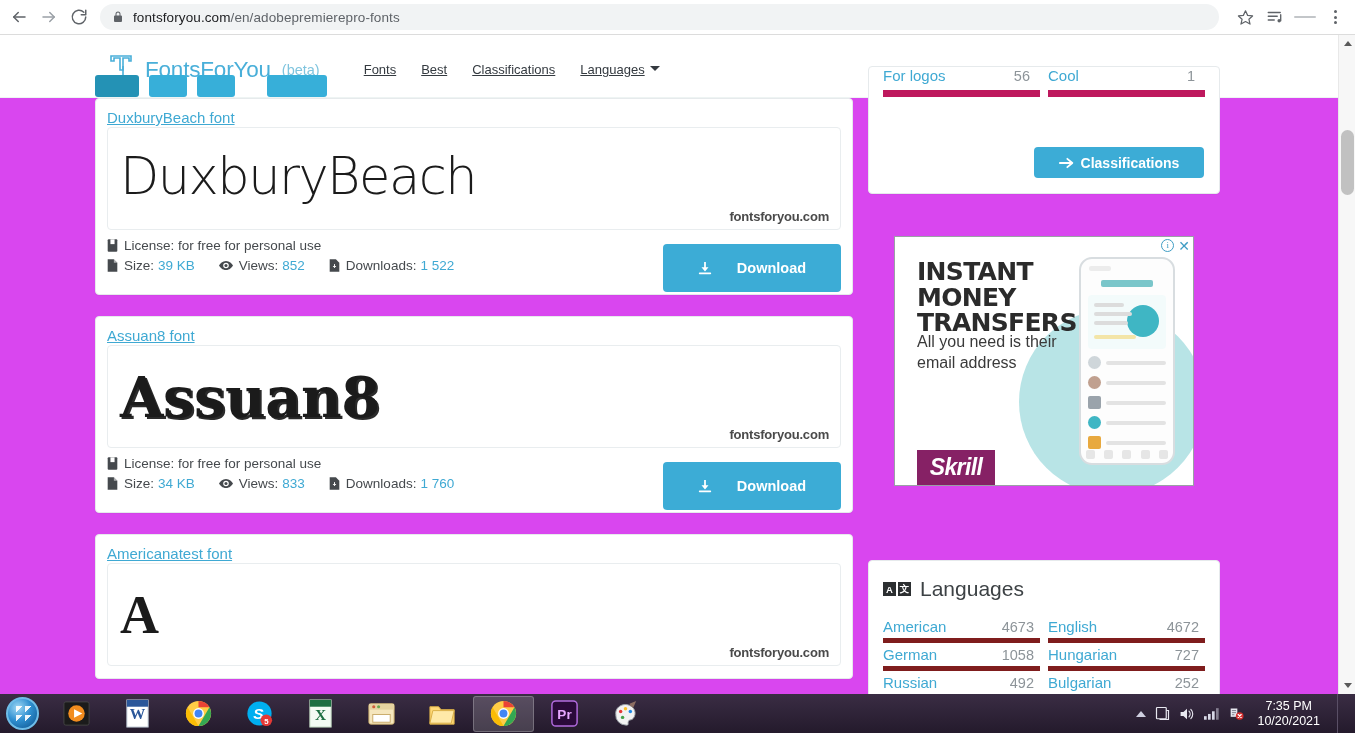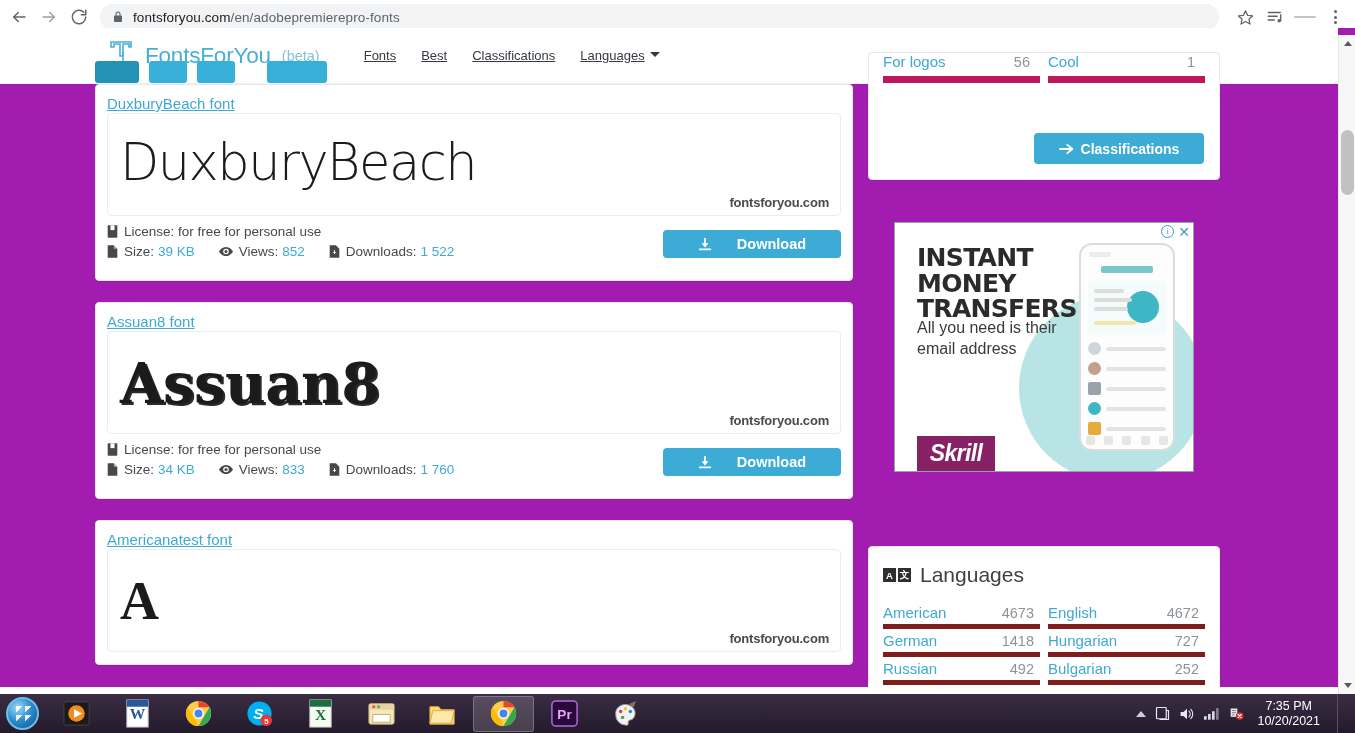--- a/index.html
+++ b/index.html
@@ -39,22 +39,22 @@
   .chrome-icon {
     width: 28px; height: 28px; display: flex; align-items: center; justify-content: center;
     color: #5f6368;
   }
   .profile-dash { width: 22px; height: 2px; background: #c3c6c9; border-radius: 1px; }
   .dot-menu { display: flex; flex-direction: column; gap: 2.5px; align-items: center; }
   .dot-menu i { width: 3px; height: 3px; background: #5f6368; border-radius: 50%; display:block; }
 
   
   .viewport {
-    position: absolute; left: 0; top: 28px; width: 1355px; height: 659px;
-    background: #a21caf; overflow: hidden;
+    position: absolute; left: 0; top: 42px; width: 1355px; height: 659px;
+    background: #d946ef; overflow: hidden;
   }
 
   
   .site-nav {
     position: absolute; left: 0; top: 0; width: 1338px; height: 56px;
     background: #ffffff; border-bottom: 1px solid #eef4f3;
     display: flex; align-items: center; padding-left: 108px;
   }
   .brand { display: flex; align-items: center; gap: 9px; }
   .brand-logo { width: 28px; height: 34px; flex: none; }
@@ -120,21 +120,21 @@
   }
   .meta-block { margin-top: 8px; position: relative; min-height: 44px; }
   .meta-line { display: flex; align-items: center; font-size: 13.5px; color: #45494d; }
   .meta-line + .meta-line { margin-top: 5px; }
   .meta-item { display: flex; align-items: center; }
   .meta-item + .meta-item { margin-left: 24px; }
   .meta-ico { display: inline-flex; margin-right: 6px; color: #45494d; }
   .meta-val { color: #3fa9d3; margin-left: 4px; }
   .btn-download {
     position: absolute; right: 0; top: 6px;
-    width: 178px; height: 28px; background: #3cacd6; border: none; border-radius: 4px;
+    width: 178px; height: 48px; background: #3cacd6; border: none; border-radius: 4px;
     color: #fff; font-size: 14.5px; font-weight: 700;
     display: flex; align-items: center; justify-content: center; gap: 25px;
     font-family: "Liberation Sans", sans-serif;
   }
   .btn-download svg { display: block; }
 
   
   .panel {
     background: #fff; border: 1px solid #e6eaec; border-radius: 4px;
     box-shadow: 0 1px 1px rgba(0,0,0,0.03);
@@ -597,21 +597,21 @@
             <span class="count">4673</span>
           </span>
           <span class="lang-cell">
             <span class="name">English</span>
             <span class="count">4672</span>
           </span>
         </div>
         <div class="lang-row">
           <span class="lang-cell">
             <span class="name">German</span>
-            <span class="count">1418</span>
+            <span class="count">1058</span>
           </span>
           <span class="lang-cell">
             <span class="name">Hungarian</span>
             <span class="count">727</span>
           </span>
         </div>
         <div class="lang-row">
           <span class="lang-cell">
             <span class="name">Russian</span>
             <span class="count">492</span>

